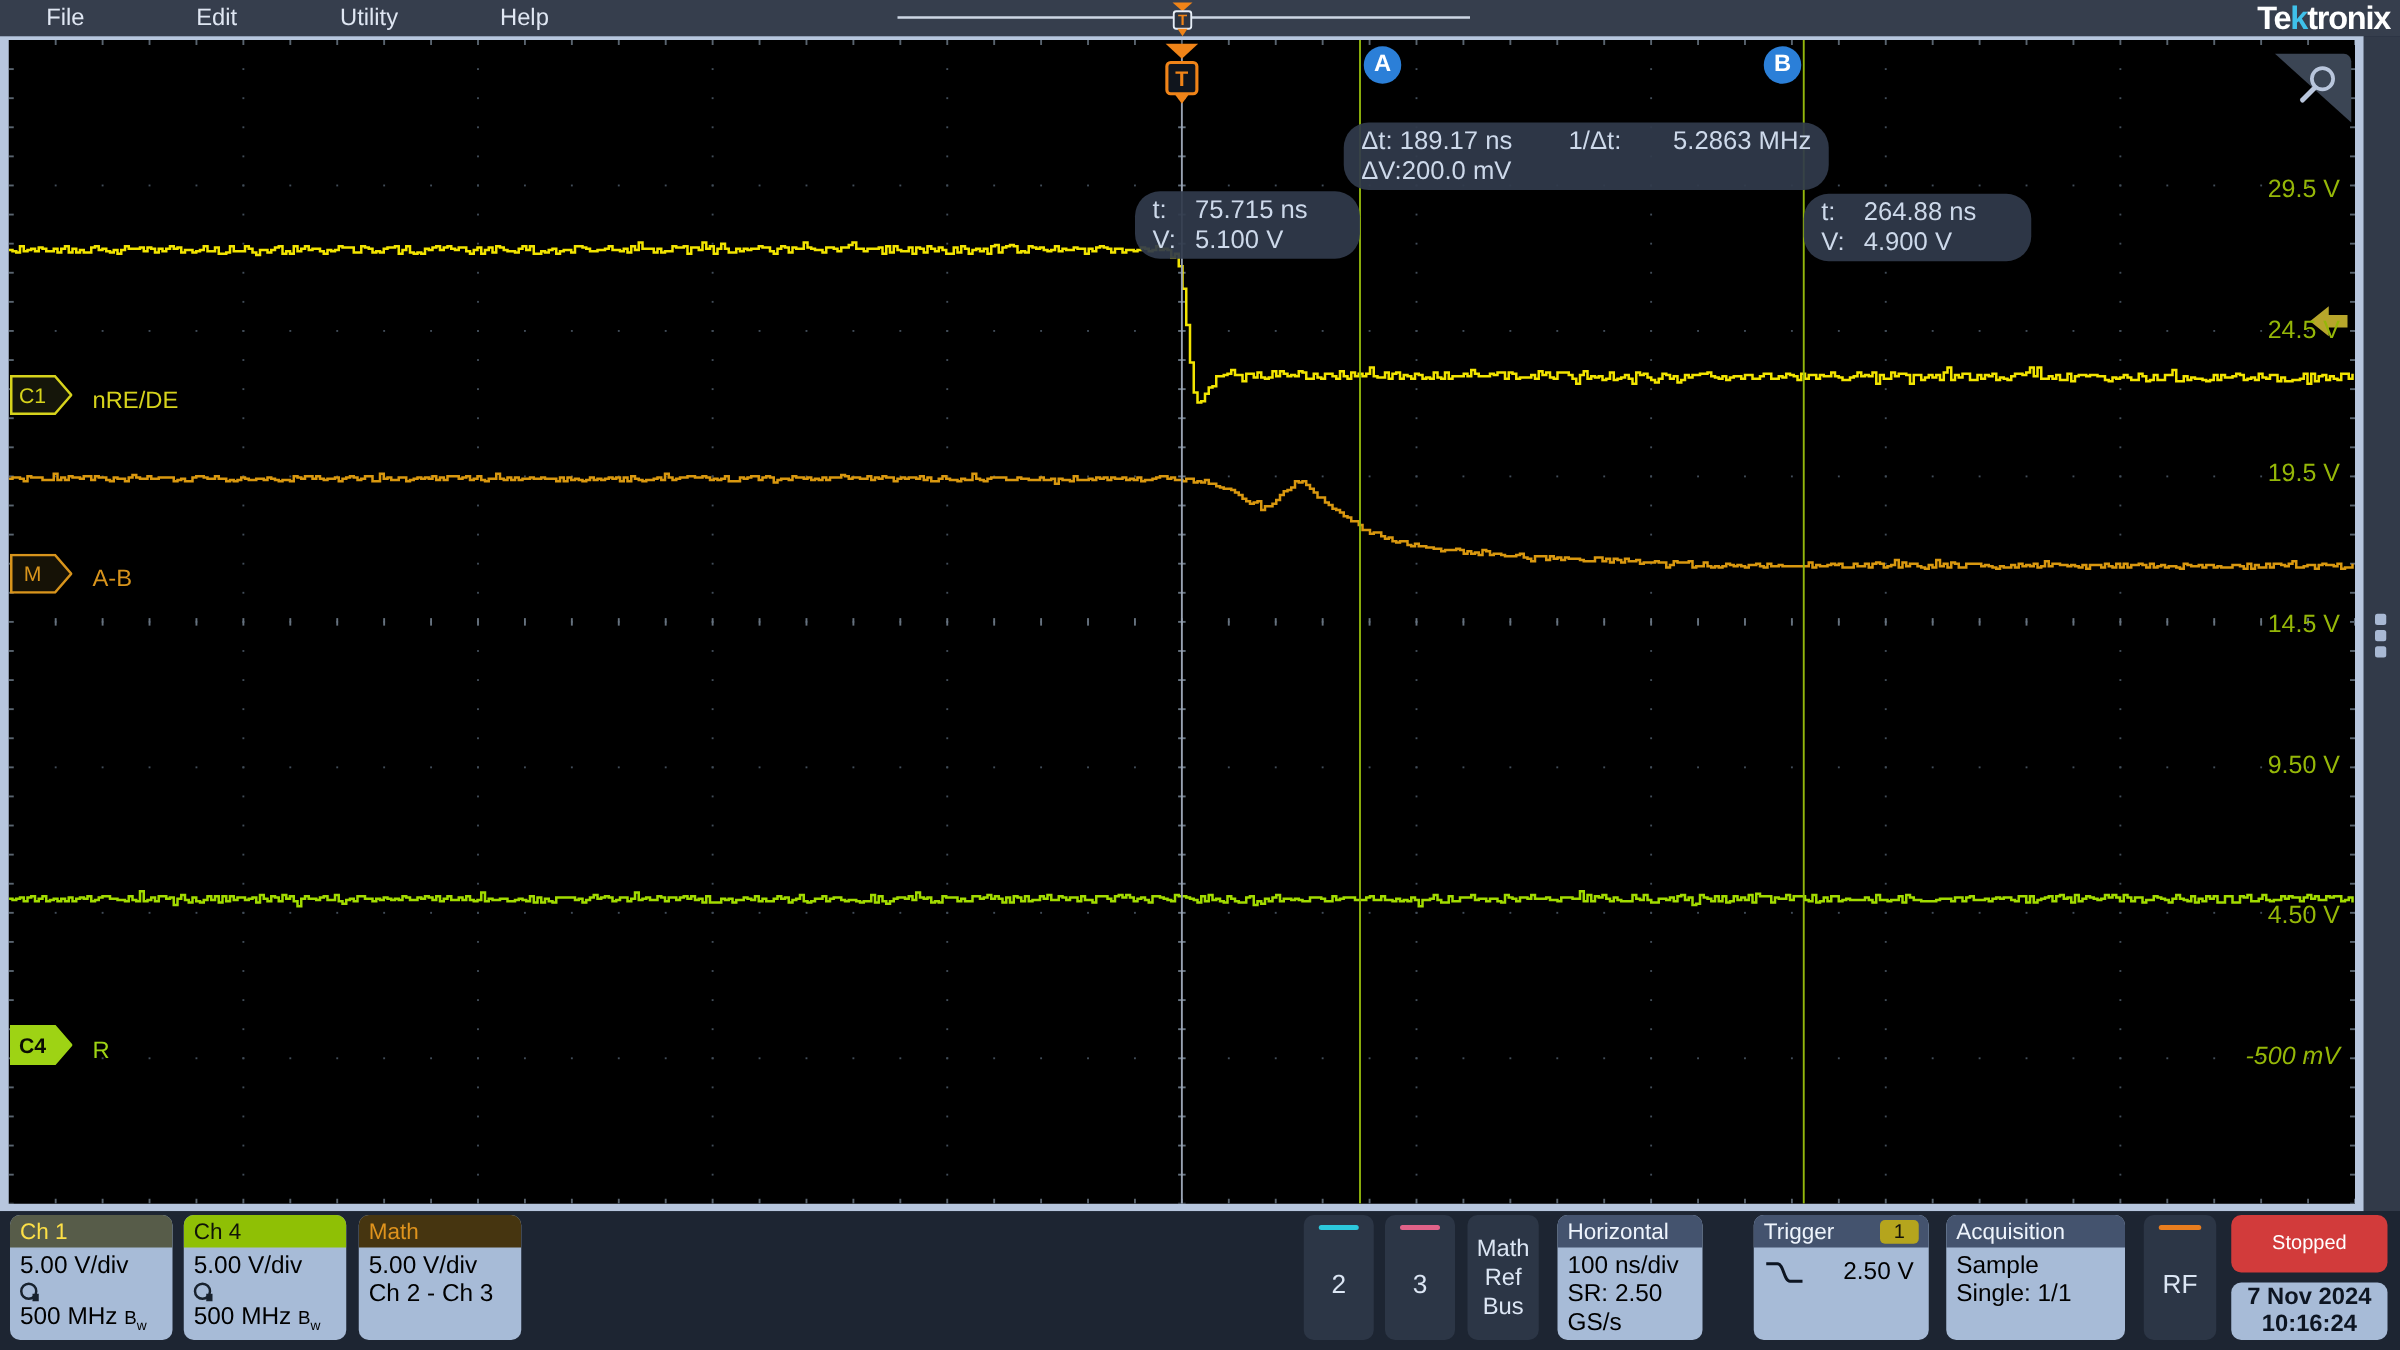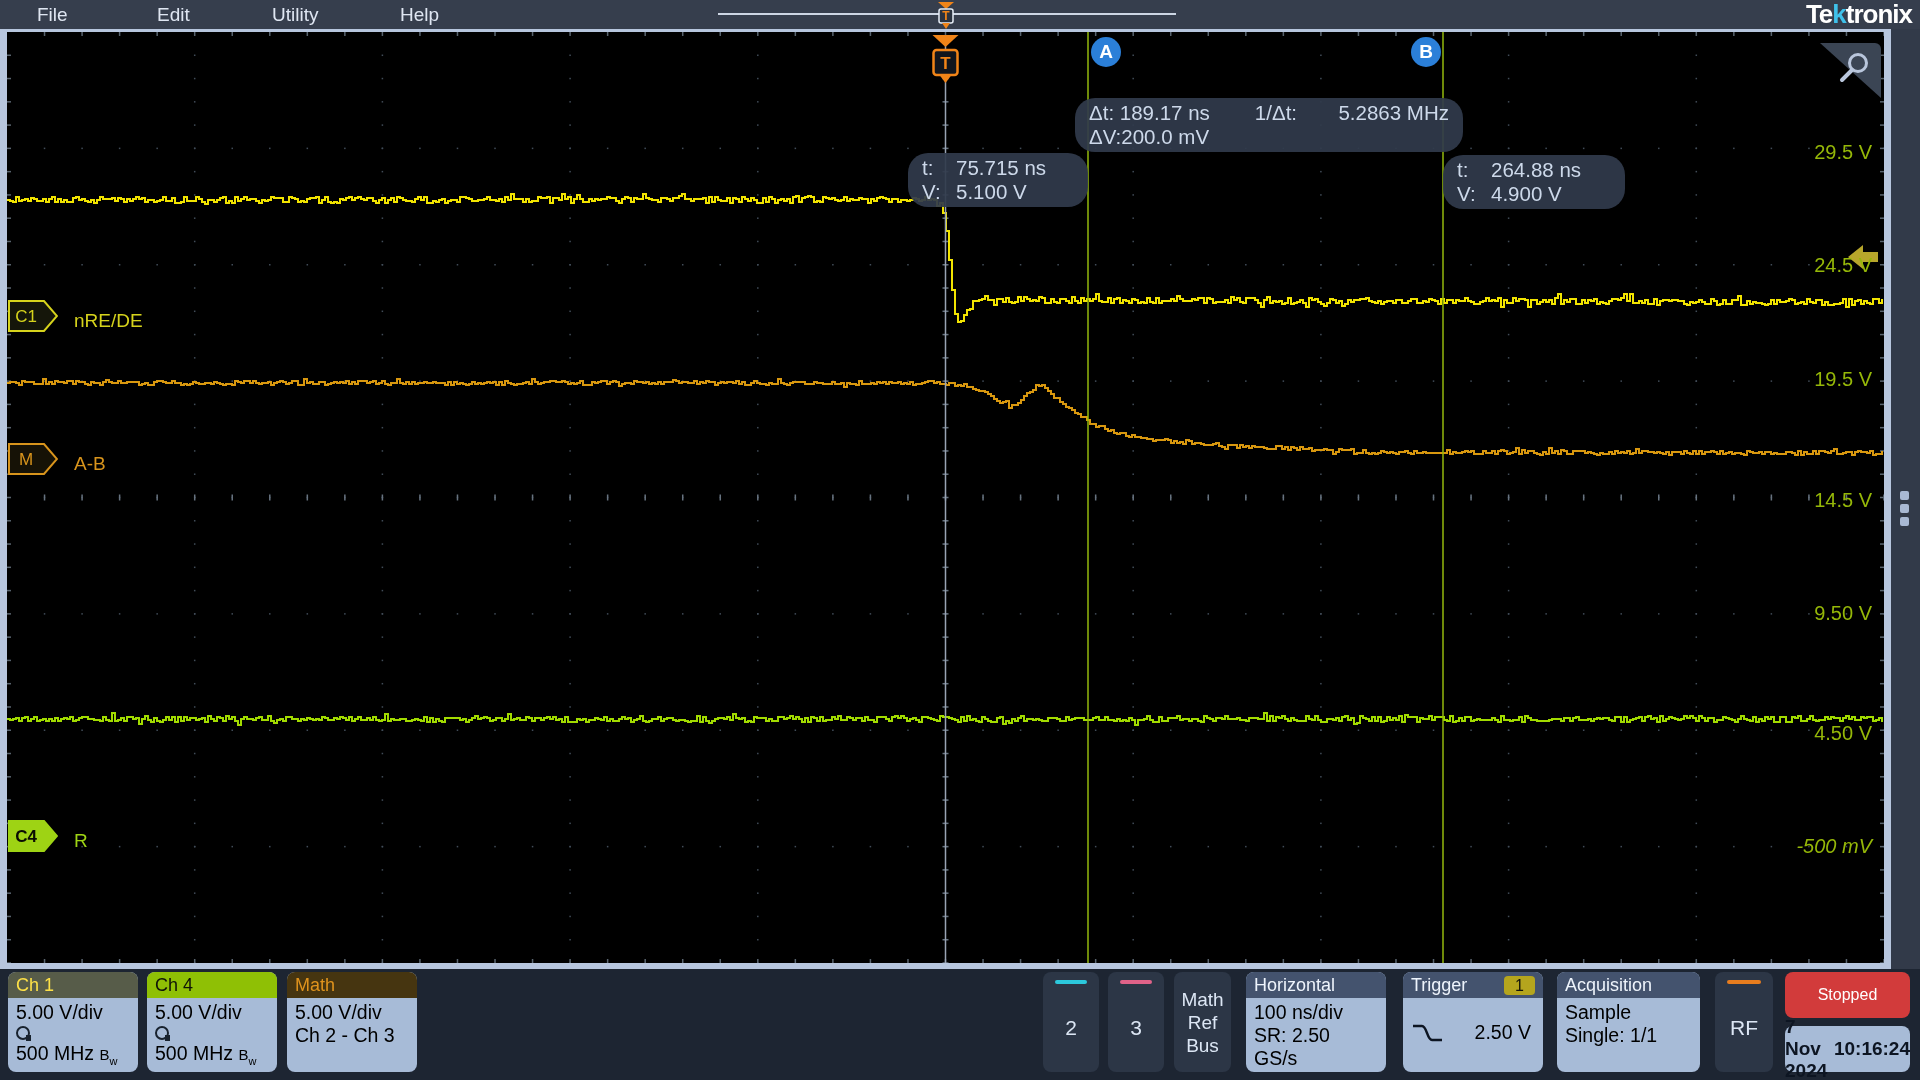--- a/index.html
+++ b/index.html
@@ -54,30 +54,30 @@
   .probe-icon::after{content:"";position:absolute;right:-3px;bottom:-3px;width:5px;height:6px;background:#18222e;}
   .bwb{font-size:15px;}.bww{font-size:11px;vertical-align:sub;}
   .dark-btn{position:absolute;top:3px;height:100px;border-radius:8px;background:#2c3646;color:#dce6f4;
     display:flex;flex-direction:column;align-items:center;cursor:default;}
   .dark-btn .accent{width:58%;height:4px;border-radius:2px;margin-top:8px;}
   .dark-btn .big{flex:1;display:flex;align-items:center;font-size:21px;}
   .btn-2{left:1043px;width:56px}.btn-3{left:1108px;width:56px}
   .btn-mrb{left:1174px;width:57px}
   .btn-mrb .lines{flex:1;display:flex;flex-direction:column;justify-content:center;font-size:19px;line-height:23px;text-align:center;}
   .btn-rf{left:1715px;width:58px}
-  .card-horiz{left:1246px;width:140px}
+  .card-horiz{left:1246px;width:116px}
   .card-trig{left:1403px;width:140px}
   .card-trig .hd{display:flex;align-items:center;justify-content:space-between;}
   .trig-src{background:#b5a51d;color:#14130a;font-size:16px;line-height:19px;padding:0 11px;border-radius:4px;margin-top:1px;}
-  .trig-row{display:flex;align-items:center;justify-content:space-between;padding-right:4px;margin-top:20px;}
+  .trig-row{display:flex;align-items:center;justify-content:space-between;padding-right:4px;margin-top:5px;}
   .card-acq{left:1557px;width:143px}
   .stopped{position:absolute;left:1785px;top:3px;width:125px;height:46px;border-radius:8px;background:#d23b3b;
     color:#fff;font-size:16px;display:flex;align-items:center;justify-content:center;}
   .datetime{position:absolute;left:1785px;top:57px;width:125px;height:46px;border-radius:8px;background:#a7bbd7;
-    color:#0d1522;font-size:19px;line-height:22px;display:flex;flex-direction:row;align-items:center;justify-content:center;font-weight:bold;}
+    color:#0d1522;font-size:19px;line-height:22px;display:flex;flex-direction:column;align-items:center;justify-content:center;font-weight:bold;}
 </style>
 </head>
 <body>
 
 <div class="screen">
 
   <div class="menubar">
     <span class="menu-item menu-file">File</span>
     <span class="menu-item menu-edit">Edit</span>
     <span class="menu-item menu-utility">Utility</span>

